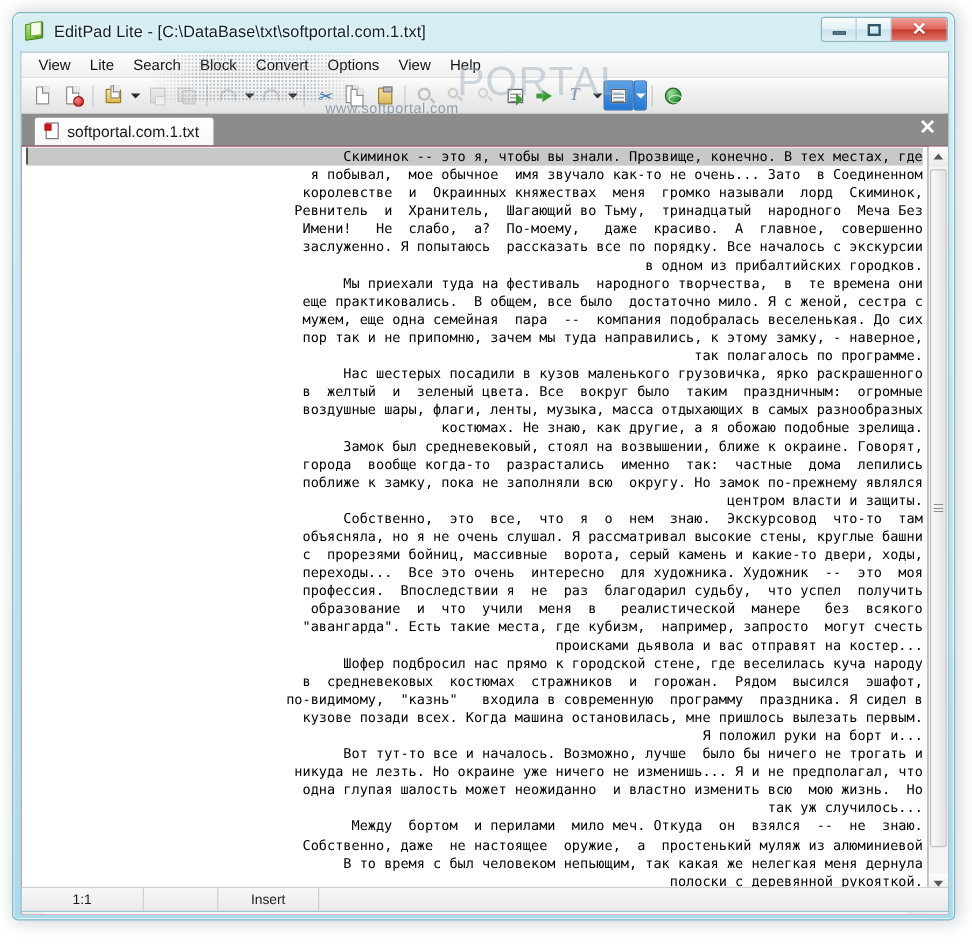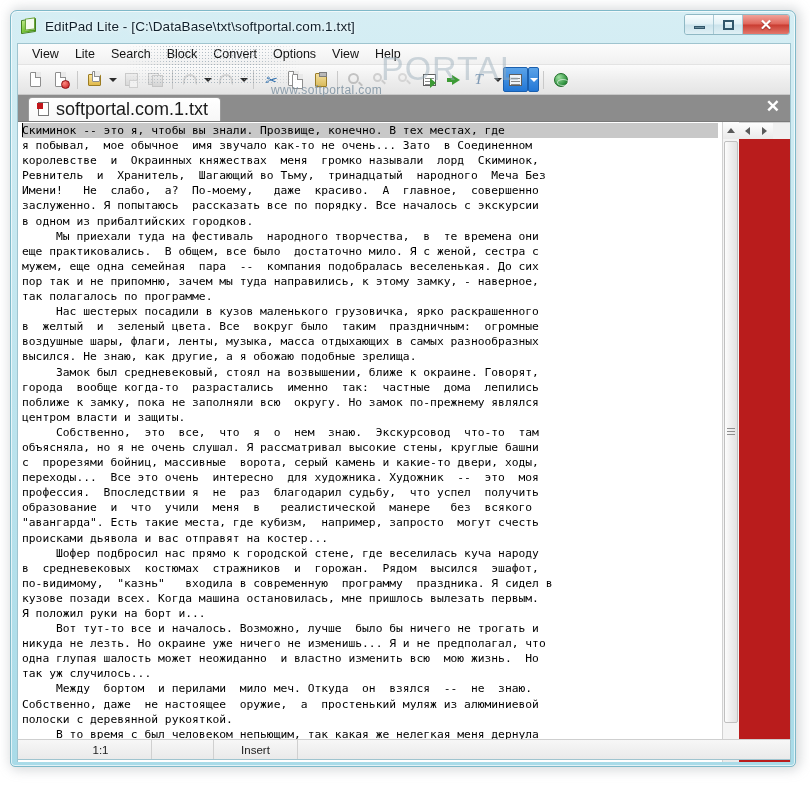--- a/index.html
+++ b/index.html
@@ -11,20 +11,21 @@
     font-family: "Liberation Sans", sans-serif;
     overflow: hidden;
   }
 
   
   #app-root {
     position: absolute;
     left: 0; top: 0;
     width: 810px; height: 594px;
     background: #ffffff;
+    text-align: right;
   }
 
   .win-shadow {
     position: absolute;
     left: 10px; top: 8px;
     width: 790px; height: 762px;
     border-radius: 8px;
     background: rgba(120,130,135,0.30);
     filter: blur(6px);
   }
@@ -331,21 +332,21 @@
   }
   .tab {
     height: 24px;
     display: flex;
     align-items: center;
     padding: 0 12px 0 8px;
     background: linear-gradient(180deg,#ffffff 0%, #f7f7f7 100%);
     border: 1px solid #9a9a9a;
     border-bottom: none;
     border-radius: 4px 4px 0 0;
-    font-size: 18px;
+    font-size: 13px;
     color: #1a1a1a;
     white-space: nowrap;
   }
   .tab-icon {
     width: 13px; height: 15px;
     margin-right: 6px;
     position: relative;
     flex: 0 0 auto;
   }
   .tab-icon .pg {
@@ -366,21 +367,22 @@
     font-size: 17px;
     font-weight: 600;
     line-height: 17px;
     font-family: "Liberation Sans", sans-serif;
   }
 
   
   .editor-wrap {
     flex: 1 1 auto;
     display: flex;
-    background: #b91c1c;
+    flex-direction: column;
+    background: #be185d;
     border-top: 1px solid #7a7a7a;
     position: relative;
     overflow: hidden;
   }
   .editor-row {
     flex: 1 1 auto;
     display: flex;
     min-height: 0;
     position: relative;
   }
@@ -495,21 +497,21 @@
     align-items: center;
     font-size: 11.5px;
     color: #1c1c1c;
   }
   .sb-cell {
     height: 100%;
     display: flex; align-items: center; justify-content: center;
     border-right: 1px solid #d0d0d0;
     flex: 0 0 auto;
   }
-  .sb-cell.pos { width: 102px; margin-left: 32px; }
+  .sb-cell.pos { width: 102px; }
   .sb-cell.gap { width: 62px; }
   .sb-cell.ins { width: 84px; }
   .sb-cell.rest { flex: 1 1 auto; border-right: none; }
 
   
   .watermark {
     position: absolute;
     left: 330px; top: 38px;
     width: 310px; height: 56px;
     pointer-events: none;
@@ -742,21 +744,21 @@
               <div class="tline">заслуженно. Я попытаюсь  рассказать все по порядку. Все началось с экскурсии</div>
               <div class="tline">в одном из прибалтийских городков.</div>
               <div class="tline">     Мы приехали туда на фестиваль  народного творчества,  в  те времена они</div>
               <div class="tline">еще практиковались.  В общем, все было  достаточно мило. Я с женой, сестра с</div>
               <div class="tline">мужем, еще одна семейная  пара  --  компания подобралась веселенькая. До сих</div>
               <div class="tline">пор так и не припомню, зачем мы туда направились, к этому замку, - наверное,</div>
               <div class="tline">так полагалось по программе.</div>
               <div class="tline">     Нас шестерых посадили в кузов маленького грузовичка, ярко раскрашенного</div>
               <div class="tline">в  желтый  и  зеленый цвета. Все  вокруг было  таким  праздничным:  огромные</div>
               <div class="tline">воздушные шары, флаги, ленты, музыка, масса отдыхающих в самых разнообразных</div>
-              <div class="tline">высился. Не знаю, как другие, а я обожаю подобные зрелища.</div>
+              <div class="tline">костюмах. Не знаю, как другие, а я обожаю подобные зрелища.</div>
               <div class="tline">     Замок был средневековый, стоял на возвышении, ближе к окраине. Говорят,</div>
               <div class="tline">города  вообще когда-то  разрастались  именно  так:  частные  дома  лепились</div>
               <div class="tline">поближе к замку, пока не заполняли всю  округу. Но замок по-прежнему являлся</div>
               <div class="tline">центром власти и защиты.</div>
               <div class="tline">     Собственно,  это  все,  что  я  о  нем  знаю.  Экскурсовод  что-то  там</div>
               <div class="tline">объясняла, но я не очень слушал. Я рассматривал высокие стены, круглые башни</div>
               <div class="tline">с  прорезями бойниц, массивные  ворота, серый камень и какие-то двери, ходы,</div>
               <div class="tline">переходы...  Все это очень  интересно  для художника. Художник  --  это  моя</div>
               <div class="tline">профессия.  Впоследствии я  не  раз  благодарил судьбу,  что успел  получить</div>
               <div class="tline">образование  и  что  учили  меня  в   реалистической  манере   без  всякого</div>
@@ -766,22 +768,22 @@
               <div class="tline">в  средневековых  костюмах  стражников  и  горожан.  Рядом  высился  эшафот,</div>
               <div class="tline">по-видимому,  "казнь"   входила в современную  программу  праздника. Я сидел в</div>
               <div class="tline">кузове позади всех. Когда машина остановилась, мне пришлось вылезать первым.</div>
               <div class="tline">Я положил руки на борт и...</div>
               <div class="tline">     Вот тут-то все и началось. Возможно, лучше  было бы ничего не трогать и</div>
               <div class="tline">никуда не лезть. Но окраине уже ничего не изменишь... Я и не предполагал, что</div>
               <div class="tline">одна глупая шалость может неожиданно  и властно изменить всю  мою жизнь.  Но</div>
               <div class="tline">так уж случилось...</div>
               <div class="tline">     Между  бортом  и перилами  мило меч. Откуда  он  взялся  --  не  знаю.</div>
               <div class="tline">Собственно, даже  не настоящее  оружие,  а  простенький муляж из алюминиевой</div>
+              <div class="tline">     В то время с был человеком непьющим, так какая же нелегкая меня дернула</div>
               <div class="tline">полоски с деревянной рукояткой.</div>
-              <div class="tline">     В то время с был человеком непьющим, так какая же нелегкая меня дернула</div>
             </div>
 
           <div class="vscroll">
             <div class="sb-btn">
               <span class="tri-up"></span>
             </div>
             <div class="sb-track">
               <div class="sb-thumb">
                 <span class="grip"></span>
               </div>

